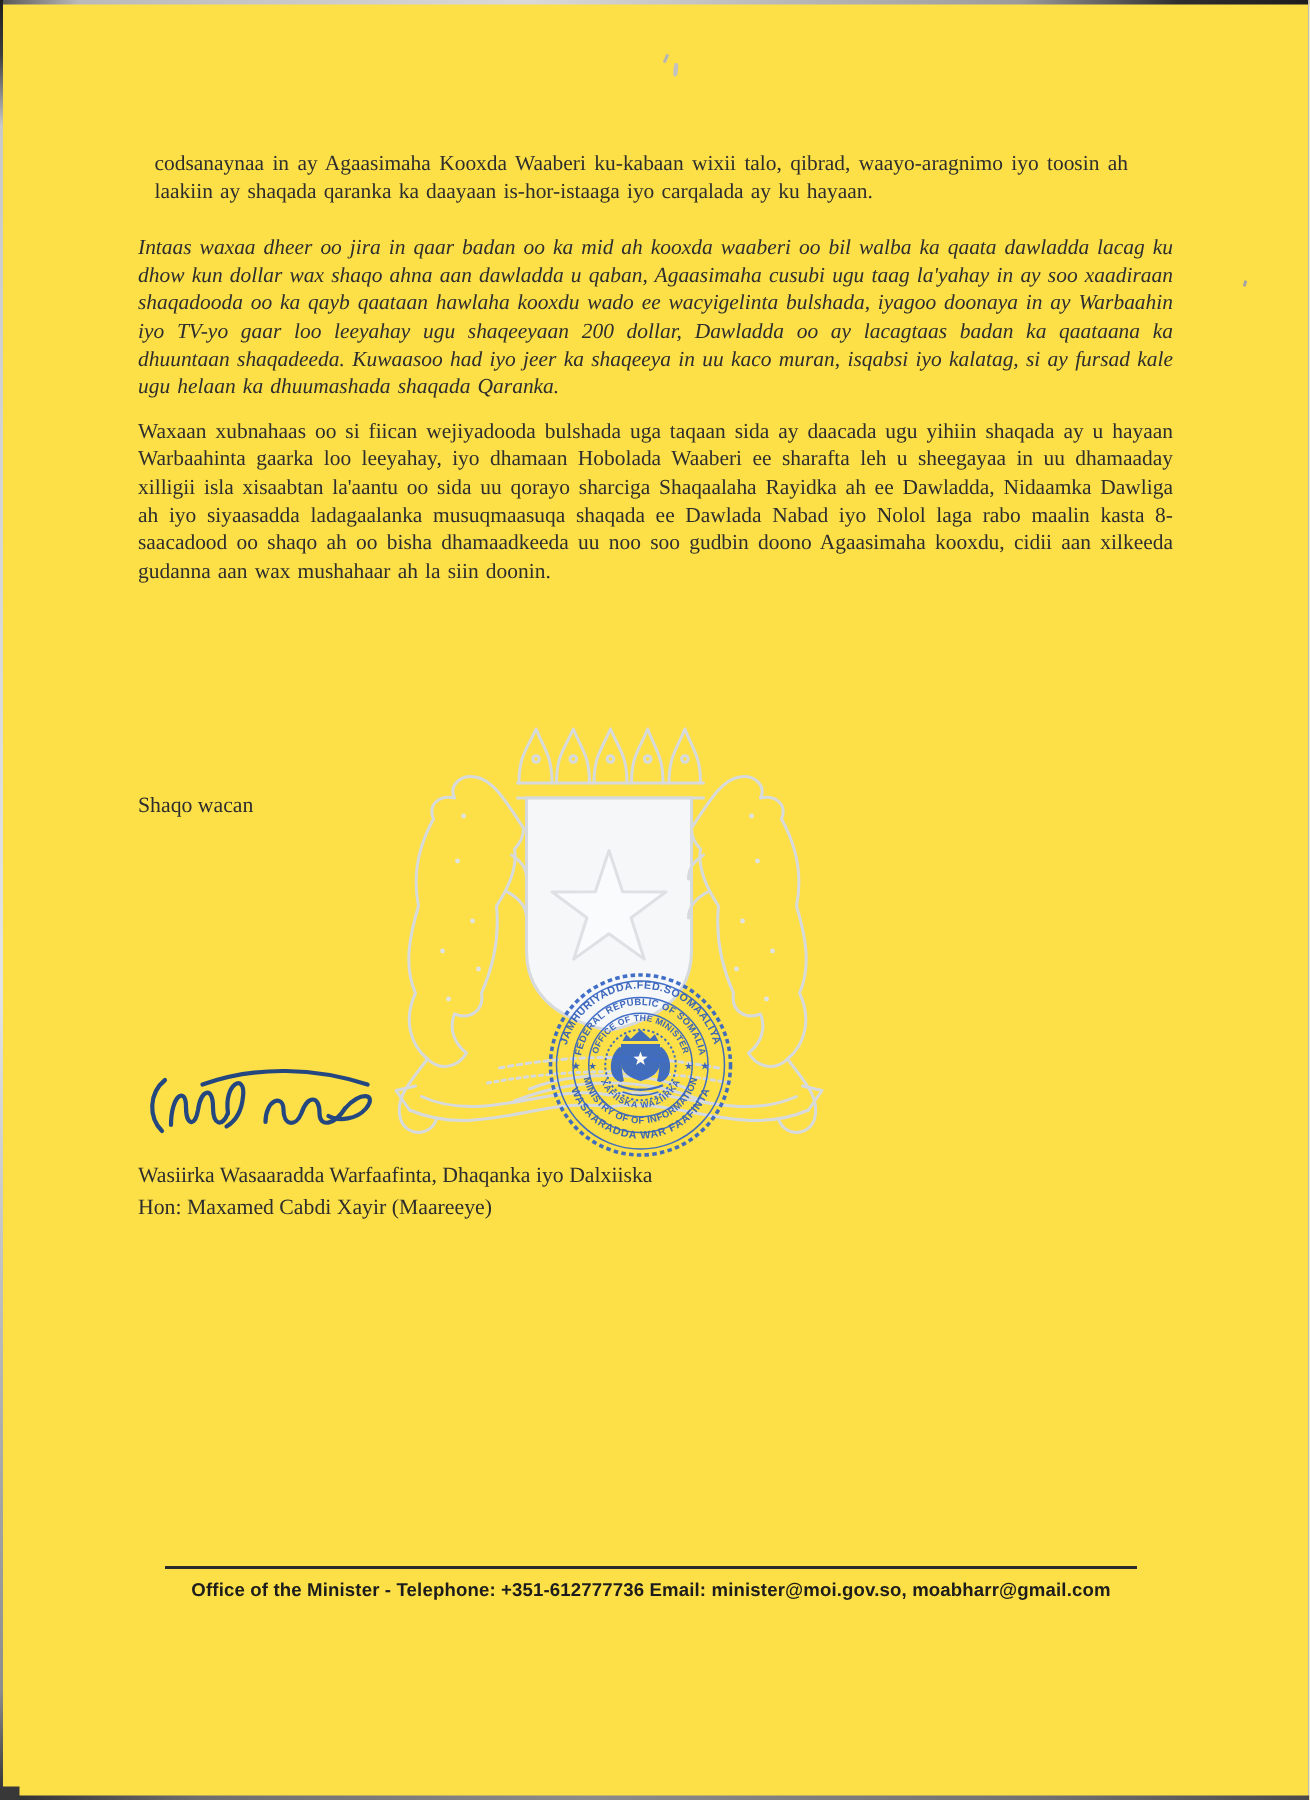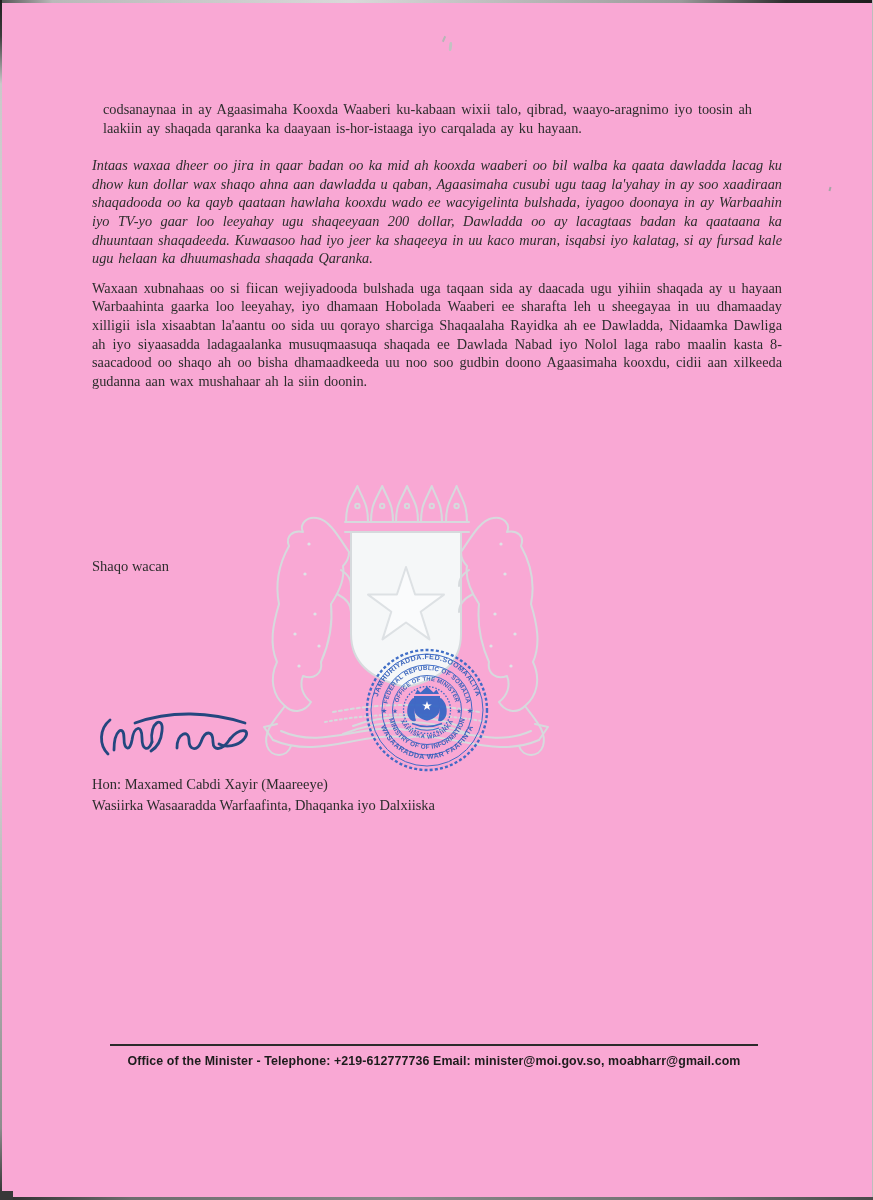--- a/index.html
+++ b/index.html
@@ -1,18 +1,18 @@
 <!DOCTYPE html>
 <html><head>
 <meta charset="utf-8">
 <style>
   html,body{margin:0;padding:0;background:#ffffff;}
   .page{
     position:relative; width:873px; height:1200px; overflow:hidden;
-    background:#f9a8d4;
+    background:#fde047;
     font-family:"Liberation Serif", serif;
     color:#2d2d2d;
   }
   
   .edge-top{position:absolute;top:0;left:0;width:873px;height:3px;
     background:linear-gradient(90deg,#555 0%,#b9b9b9 6%,#d9d9d9 40%,#9a9a9a 78%,#2e2e2e 90%,#1d1d1d 100%);}
   .edge-left{position:absolute;top:0;left:0;width:2px;height:1200px;
     background:linear-gradient(180deg,#1f1f1f 0%,#3c3c3c 3%,#c9c9c9 7%,#e4e4e4 55%,#8d8d8d 94%,#2c2c2c 100%);}
   .edge-right{position:absolute;top:0;right:0;width:1px;height:1200px;background:#bdbdbd;}
   .edge-bottom{position:absolute;bottom:0;left:0;width:873px;height:3px;
@@ -20,21 +20,21 @@
   .corner-bl{position:absolute;left:0;bottom:0;width:13px;height:9px;background:#383838;}
   .speck1{position:absolute;left:443px;top:36px;width:2px;height:6px;background:#b6b6b6;transform:rotate(24deg);}
   .speck2{position:absolute;left:449px;top:42px;width:3px;height:9px;background:#c2c2c2;border-radius:40%;transform:rotate(6deg);}
   .speck3{position:absolute;left:829px;top:187px;width:2px;height:4px;background:#a5a5a5;transform:rotate(15deg);}
 
   
   .content{position:absolute;left:92px;top:100px;width:690px;z-index:2;}
   .content p{margin:0;font-size:14.3px;line-height:18.6px;text-align:justify;word-spacing:1.2px;}
   .p1{padding-left:11px;padding-right:30px;margin-bottom:19px !important;}
   .p2{margin-bottom:11px !important;font-style:italic;}
-  .closing{position:absolute;left:92px;top:529px;font-size:14.5px;z-index:2;margin-top:29px;}
+  .closing{position:absolute;left:92px;top:529px;font-size:14.5px;z-index:2;}
   .sign-block{position:absolute;left:92px;top:774px;font-size:14.5px;line-height:20.8px;z-index:4;}
 
   
   .footer{position:absolute;left:110px;top:1044px;width:648px;z-index:2;
     border-top:2.5px solid #2b2b2b;padding-top:5px;text-align:center;}
   .footer span{font-family:"Liberation Sans",sans-serif;font-weight:700;font-size:12.4px;color:#1c1c1c;letter-spacing:.1px;}
 
   
   .watermark{position:absolute;left:233px;top:474px;z-index:0;}
   .stamp{position:absolute;left:355px;top:646px;z-index:3;opacity:.93;}
@@ -164,21 +164,21 @@
       <path d="M59,50 h26 v12 c0,7.5 -6,10.5 -13,12.8 c-7,-2.3 -13,-5.3 -13,-12.8 z" fill="#3465c4"></path>
       <path d="M72,55 L73.18,58.38 L76.76,58.45 L73.9,60.62 L74.94,64.05 L72,62 L69.06,64.05 L70.1,60.62 L67.24,58.45 L70.82,58.38 Z" fill="#fdfdfd"></path>
       <path d="M58,52 C53,56 51,64 53,70 C55,74.5 59,76.5 61,74.5 C59,68 59,59 61,53 Z" fill="#3465c4"></path>
       <path d="M86,52 C91,56 93,64 91,70 C89,74.5 85,76.5 83,74.5 C85,68 85,59 83,53 Z" fill="#3465c4"></path>
       <path d="M57,77.5 Q72,83.5 87,77.5" stroke="#3465c4" stroke-width="1.6" fill="none"></path>
       <path d="M60,82 Q72,86.5 84,82" stroke="#3465c4" stroke-width="1.2" fill="none"></path>
     </g>
   </svg>
 
   <div class="sign-block">
+    <div>Wasiirka Wasaaradda Warfaafinta, Dhaqanka iyo Dalxiiska</div>
     <div>Hon: Maxamed Cabdi Xayir (Maareeye)</div>
-    <div>Wasiirka Wasaaradda Warfaafinta, Dhaqanka iyo Dalxiiska</div>
   </div>
 
   <div class="footer">
-    <span>Office of the Minister - Telephone: +219-612777736  Email: minister@moi.gov.so, moabharr@gmail.com</span>
+    <span>Office of the Minister - Telephone: +351-612777736  Email: minister@moi.gov.so, moabharr@gmail.com</span>
   </div>
 
 </div>
 
 </body></html>

